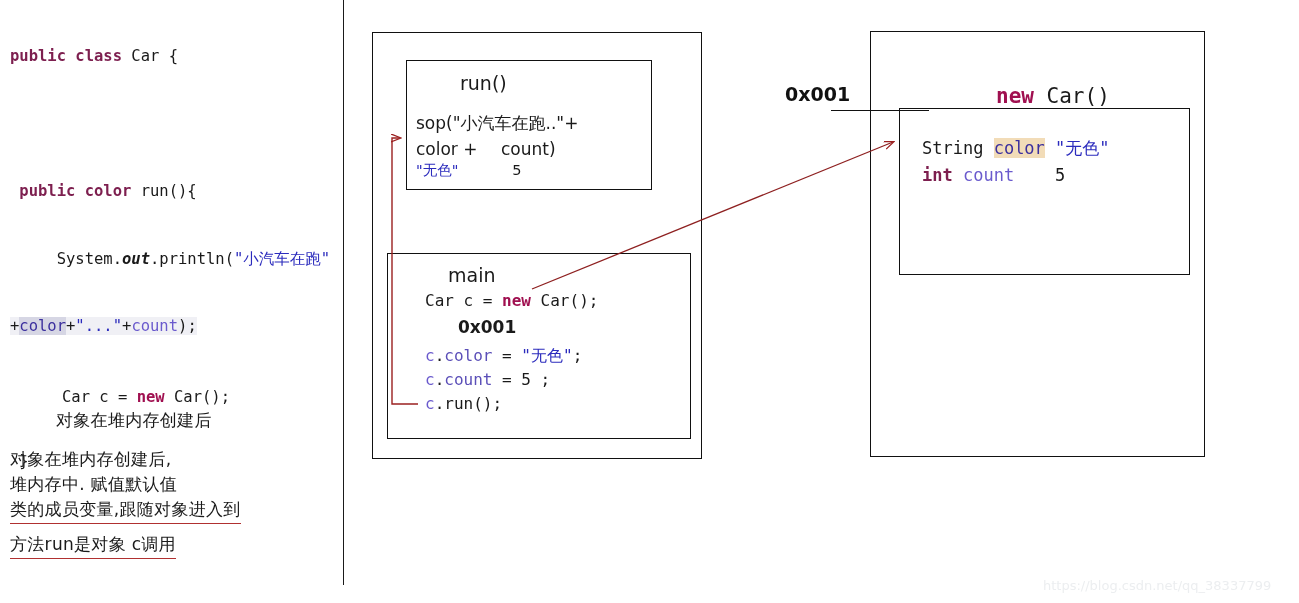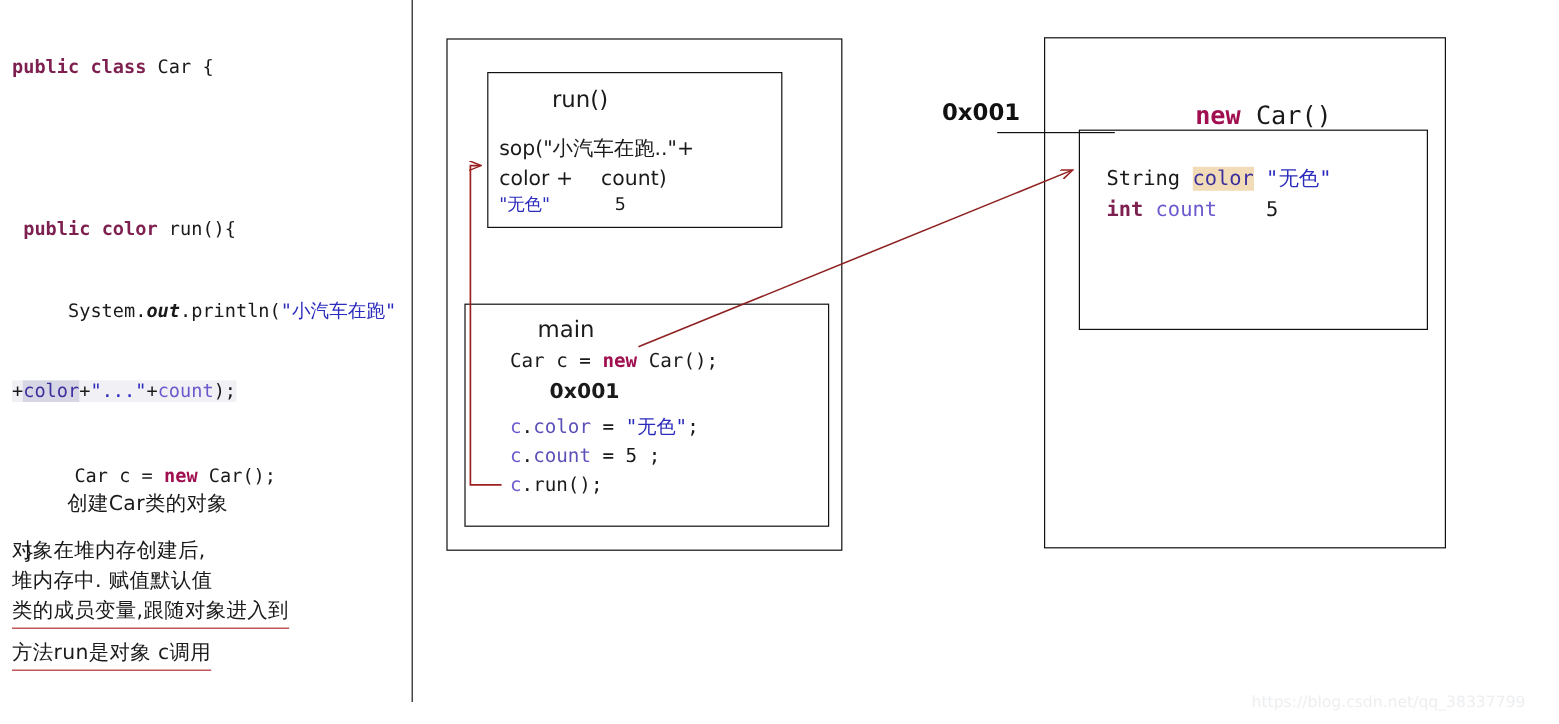--- a/index.html
+++ b/index.html
@@ -124,21 +124,21 @@
     
     
     
     
     
     
   </div>
 
   <div class="notes">
     <div class="note-code">Car c = <span class="kw2">new</span> Car();</div>
-    <div class="note-cn note-indent">创建Car类的对象</div>
+    <div class="note-cn note-indent">对象在堆内存创建后</div>
     <div style="height:14px"></div>
     <div class="note-cn">对象在堆内存创建后,</div>
     <div class="note-cn">堆内存中. 赋值默认值</div>
     <div class="note-cn"><span class="ul-red">类的成员变量,跟随对象进入到</span></div>
     <div style="height:8px"></div>
     <div class="note-cn"><span class="ul-red">方法run是对象 c调用</span></div>
   </div>
 
   <div class="divider"></div>
 

